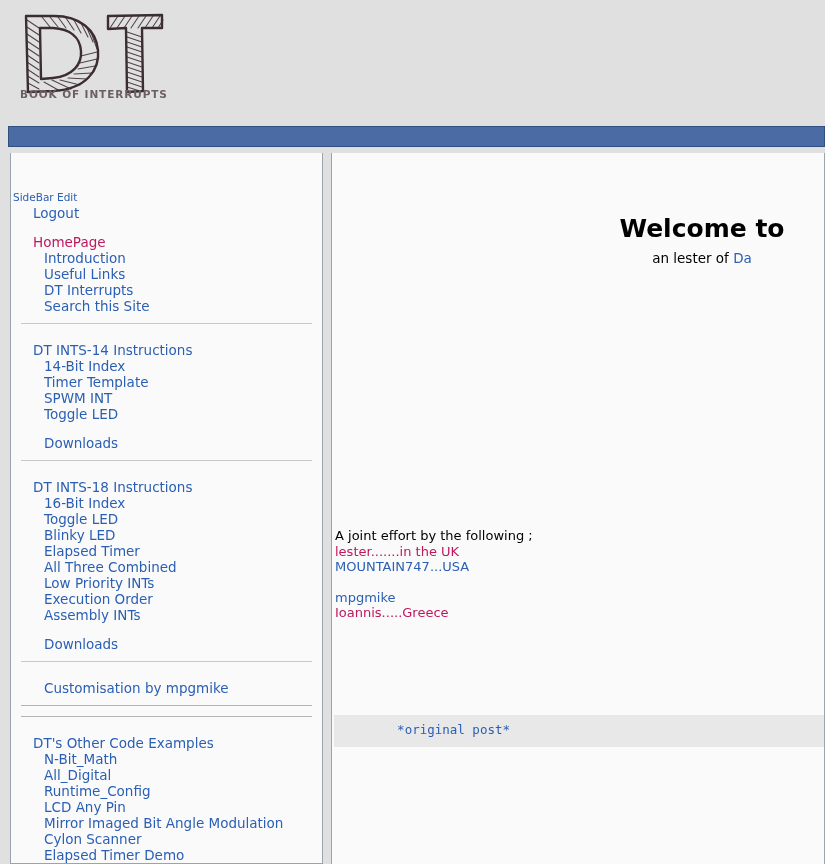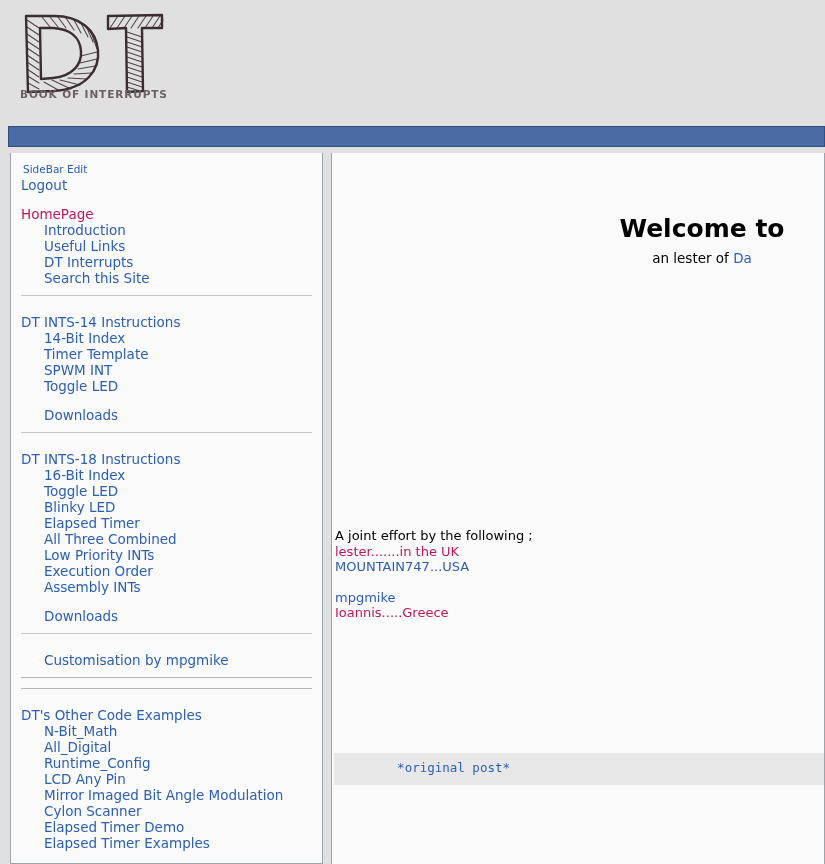--- a/index.html
+++ b/index.html
@@ -91,27 +91,28 @@
     left: 10px;
     top: 153px;
     width: 313px;
   }
   .sidebar-body {
     padding: 9px 0 0 0;
   }
 
   .sb-small {
     font-size: 10.5px;
-    padding-left: 12px;
+    padding-left: 2px;
     line-height: 15px;
+    margin-top: 28px;
   }
   .sb-line {
     font-size: 13.5px;
     line-height: 16px;
-    padding-left: 10px;
+    padding-left: 22px;
   }
   .sb-indent {
     padding-left: 33px;
   }
   .sb-gap { height: 13px; }
   .sb-gap-sm { height: 9px; }
   .hr {
     border: none;
     border-top: 1px solid #c8c8c8;
     margin: 9px 10px 9px 10px;
@@ -199,21 +200,20 @@
   .credits .spacer { height: 15px; }
 
   .codeblock {
     position: absolute;
     left: 2px;
     top: 562px;
     width: 492px;
     height: 32px;
     background: #e8e8e8;
     box-sizing: border-box;
-    margin-top: 38px;
   }
   .codeblock pre {
     margin: 0;
     padding: 7px 0 0 33px;
     font-family: "DejaVu Sans Mono", "Liberation Mono", monospace;
     font-size: 12.5px;
     color: #2a5fb4;
     white-space: pre;
   }
 </style>

